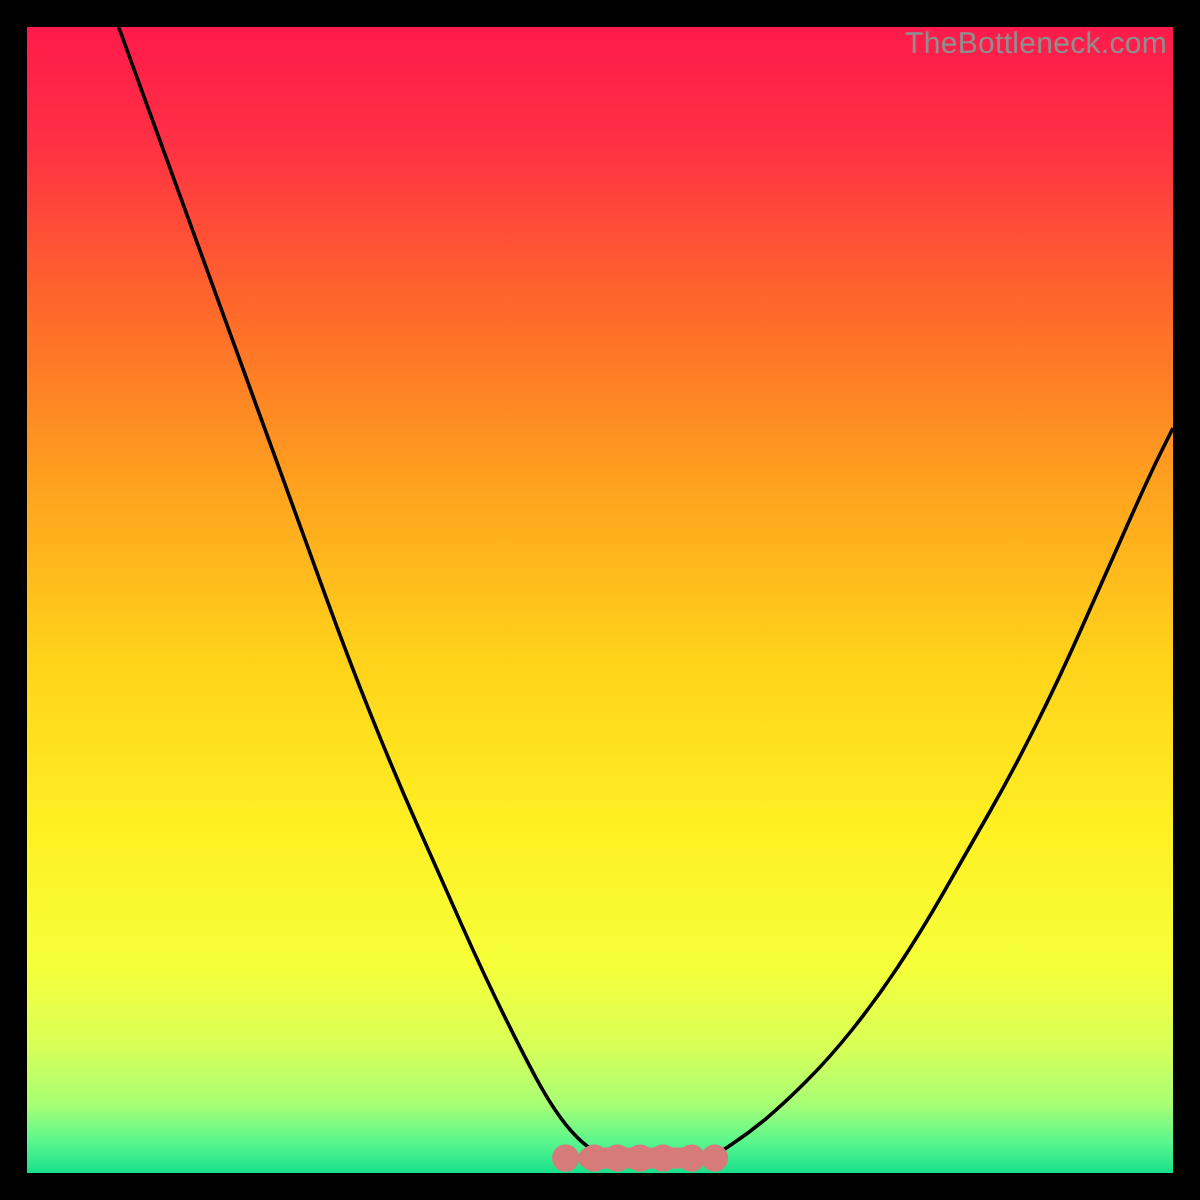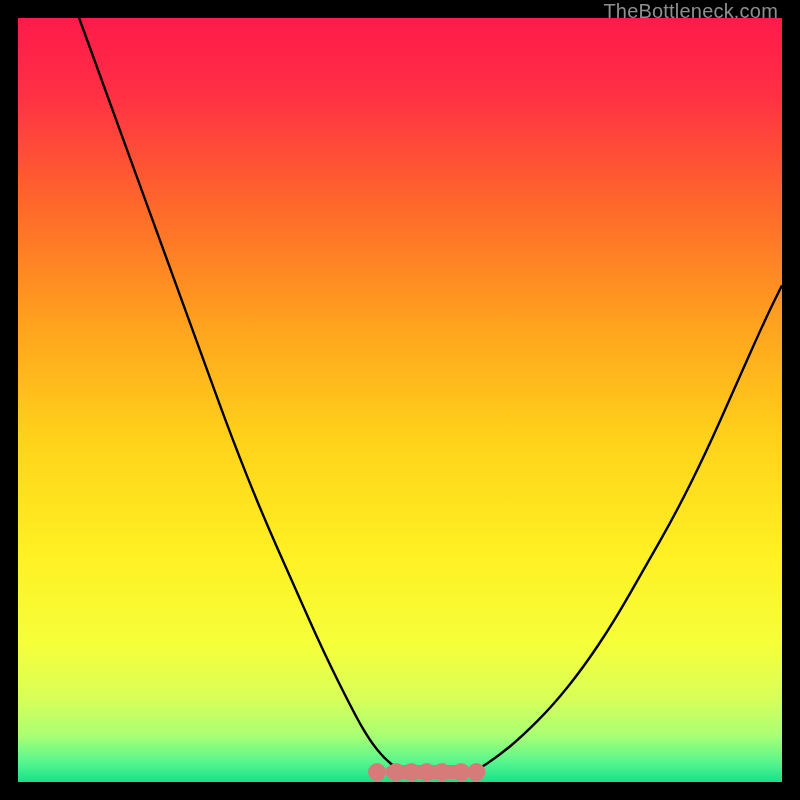--- a/index.html
+++ b/index.html
@@ -21,21 +21,21 @@
   }
   .plot {
     position: absolute;
     left: 0;
     top: 0;
     width: 764px;
     height: 764px;
   }
   .watermark {
     position: absolute;
-    top: 0;
+    top: 18px;
     right: 22px;
     color: #8f8f8f;
     font-size: 20px;
     font-weight: 500;
     letter-spacing: 0.2px;
     text-align: right;
   }
   svg { display: block; }
 </style>
 </head>

